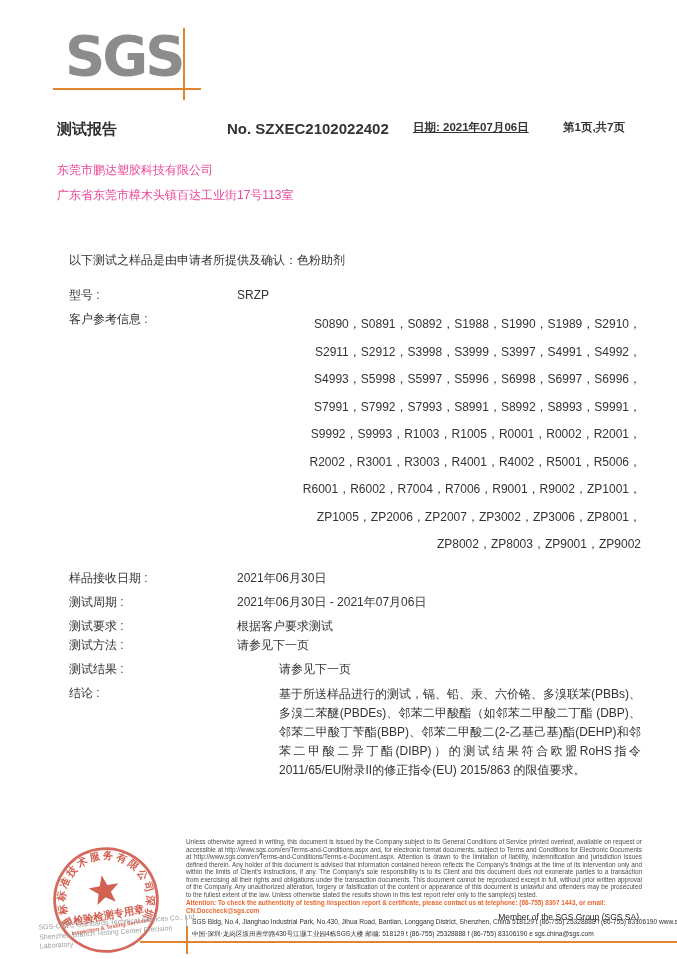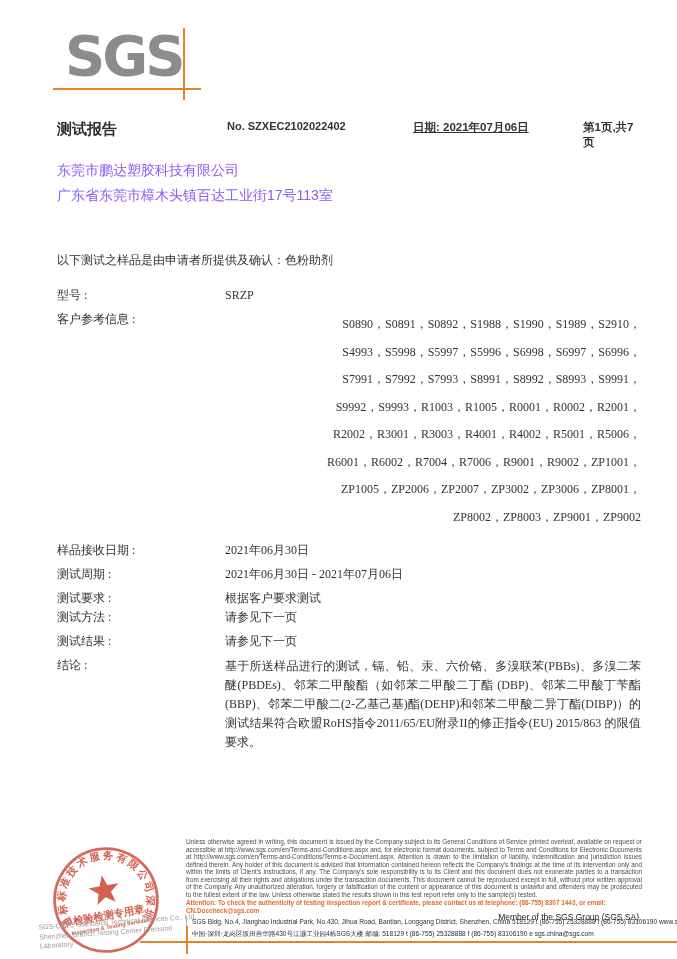--- a/index.html
+++ b/index.html
@@ -20,34 +20,34 @@
     position:absolute;left:8px;top:2px;
   }
   .logo-hline{position:absolute;left:-4px;top:62px;width:148px;height:2px;background:#e0852e;}
   .logo-vline{position:absolute;left:126px;top:2px;width:2px;height:72px;background:#e0852e;}
   
   .header-row{
     position:absolute;left:57px;top:120px;right:36px;
     display:flex;align-items:flex-start;
   }
   .report-title{font-size:15px;font-weight:bold;color:#2e2e2e;flex:0 0 170px;}
-  .report-no{font-size:11px;font-weight:600;color:#333;flex:0 0 186px;}
+  .report-no{font-size:15px;font-weight:600;color:#333;flex:0 0 186px;}
   .report-date{font-size:11.5px;font-weight:600;color:#333;flex:0 0 150px;text-decoration:underline;}
-  .report-page{font-size:11.5px;font-weight:600;color:#333;margin-left:20px;}
+  .report-page{font-size:11.5px;font-weight:600;color:#333;}
   
-  .applicant{position:absolute;left:57px;top:158px;right:36px;font-size:14px;line-height:25px;color:#8b5cf6;}
+  .applicant{position:absolute;left:57px;top:158px;right:36px;font-size:12px;line-height:25px;color:#ec4899;}
   
-  .body-block{position:absolute;left:57px;top:252px;right:36px;font-family:Liberation Serif, serif;}
+  .body-block{position:absolute;left:69px;top:252px;right:36px;}
   .intro{font-size:12px;color:#333;margin-bottom:18px;}
   .row{display:flex;font-size:12px;color:#333;margin-bottom:7px;line-height:17px;}
   .row .lbl{flex:0 0 168px;}
   .row .val{flex:1;}
   .ref-lines div{line-height:27.5px;text-align:right;}
   .gap-sm{margin-top:11px;justify-content:flex-end;}
-  .gap-xs{}
+  .gap-xs{gap:42px;}
   .conclusion-text{line-height:19px;text-align:justify;}
   
   .legal{
     position:absolute;left:186px;top:838px;width:456px;
     font-size:6.4px;line-height:7.55px;color:#4d4d4d;text-align:justify;
   }
   .attention{
     margin-top:1px;font-size:6.4px;line-height:7.55px;
     color:#e8682f;font-weight:bold;text-align:left;
   }
@@ -94,20 +94,21 @@
 
     <div class="row">
       <div class="lbl">型号 :</div>
       <div class="val">SRZP</div>
     </div>
 
     <div class="row">
       <div class="lbl">客户参考信息 :</div>
       <div class="val ref-lines">
         <div>S0890，S0891，S0892，S1988，S1990，S1989，S2910，</div>
+        <div>S2911，S2912，S3998，S3999，S3997，S4991，S4992，</div>
         <div>S4993，S5998，S5997，S5996，S6998，S6997，S6996，</div>
         <div>S7991，S7992，S7993，S8991，S8992，S8993，S9991，</div>
         <div>S9992，S9993，R1003，R1005，R0001，R0002，R2001，</div>
         <div>R2002，R3001，R3003，R4001，R4002，R5001，R5006，</div>
         <div>R6001，R6002，R7004，R7006，R9001，R9002，ZP1001，</div>
         <div>ZP1005，ZP2006，ZP2007，ZP3002，ZP3006，ZP8001，</div>
         <div>ZP8002，ZP8003，ZP9001，ZP9002</div>
       </div>
     </div>
 

